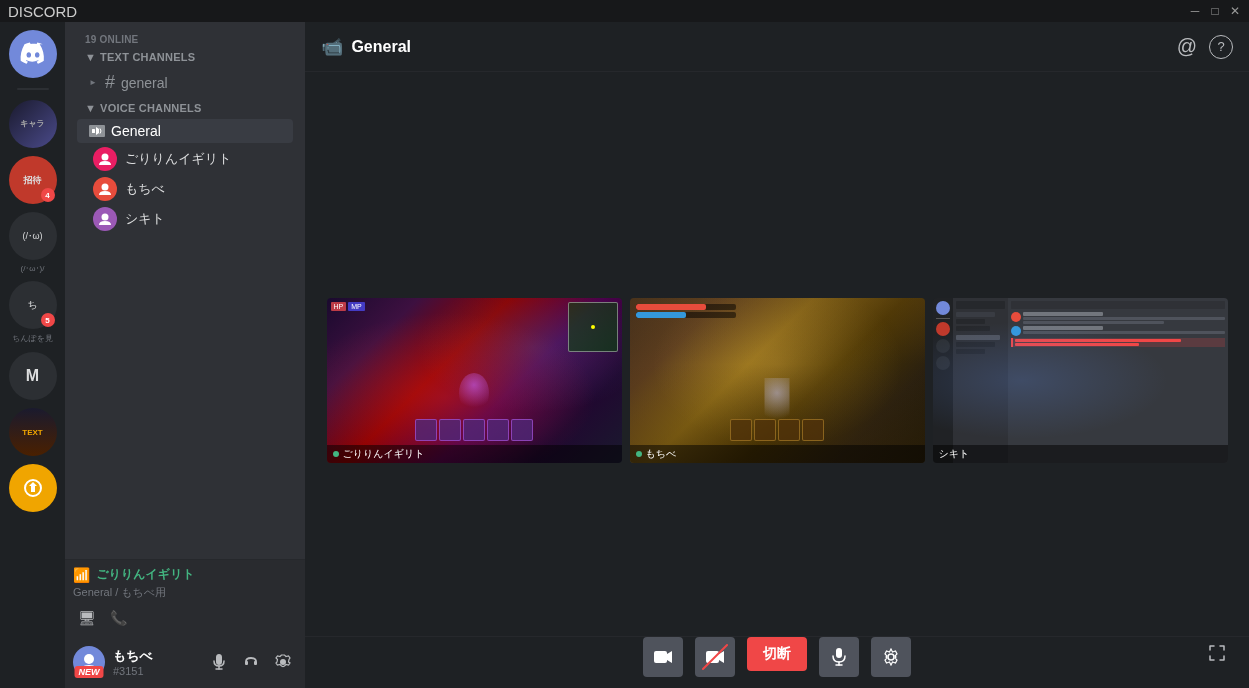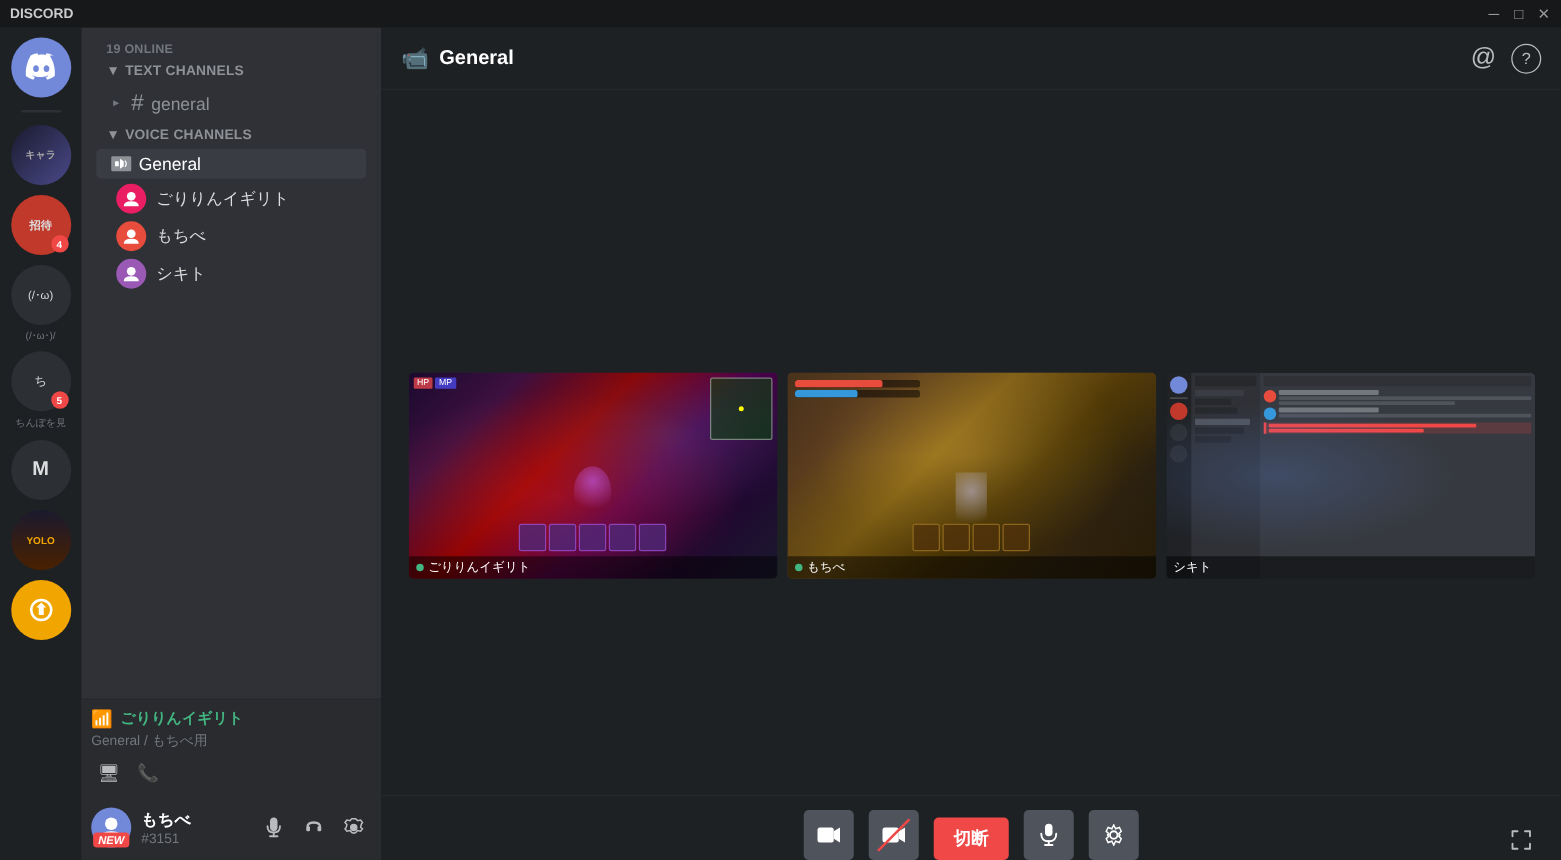--- a/index.html
+++ b/index.html
@@ -4,21 +4,21 @@
   <style>
     * { margin: 0; padding: 0; box-sizing: border-box; }
     body { width: 1249px; height: 688px; background: #1e2124; font-family: 'Whitney', 'Helvetica Neue', Helvetica, Arial, sans-serif; overflow: hidden; color: #fff; }
 
     
     .titlebar {
       position: absolute; top: 0; left: 0; width: 1249px; height: 22px;
       background: #17181a; display: flex; align-items: center; justify-content: space-between;
       padding: 0 8px; z-index: 100;
     }
-    .titlebar-title { font-size: 11px; color: #ccc; font-weight: 700; }
+    .titlebar-title { font-size: 15px; color: #ccc; font-weight: 400; }
     .titlebar-controls { display: flex; gap: 8px; }
     .titlebar-btn { width: 12px; height: 12px; font-size: 12px; color: #999; cursor: pointer; display: flex; align-items: center; justify-content: center; }
 
     
     .server-list {
       position: absolute; top: 22px; left: 0; width: 65px; height: 666px;
       background: #1e2124; display: flex; flex-direction: column; align-items: center;
       padding-top: 8px; gap: 8px; overflow-y: auto; z-index: 10;
     }
     .server-icon {
@@ -176,21 +176,21 @@
     }
     .video-overlay-green {
       width: 6px; height: 6px; border-radius: 50%; background: #43b581; margin-right: 4px;
     }
     .video-overlay-name { font-size: 10px; color: #fff; }
 
     
     .bottom-controls {
       position: absolute; bottom: 0; left: 305px; right: 0; height: 52px;
       background: #1e2124; border-top: 1px solid #26282c;
-      display: flex; align-items: flex-end; justify-content: center; gap: 12px;
+      display: flex; align-items: flex-start; justify-content: center; gap: 12px;
     }
     .ctrl-btn {
       width: 40px; height: 40px; border-radius: 50%; border: none; cursor: pointer;
       display: flex; align-items: center; justify-content: center; font-size: 18px;
     }
     .ctrl-btn.normal { background: #4f535c; color: #fff; }
     .disconnect-btn {
       background: #f04747; color: #fff; border: none; border-radius: 4px;
       padding: 8px 16px; font-size: 14px; font-weight: 600; cursor: pointer;
       display: flex; align-items: center; gap: 6px;
@@ -270,21 +270,21 @@
     <div style="position:absolute;bottom:2px;right:2px;background:#f04747;border-radius:50%;width:14px;height:14px;font-size:8px;display:flex;align-items:center;justify-content:center;font-weight:700;">5</div>
   </div>
   <div style="font-size:8px;color:#72767d;text-align:center;width:50px;margin-top:-4px;">ちんぽを見</div>
 
   <div>
     <div class="server-icon" style="background:#2c2f33; font-size:16px; font-weight:700;">M</div>
   </div>
 
   <div>
     <div class="server-icon" style="background:#2c2f33; overflow:hidden; position:relative;">
-      <div style="background: linear-gradient(180deg,#1a1a2e,#4a2000); width:100%; height:100%; display:flex; align-items:center; justify-content:center; font-size:8px; font-weight:700; color:#f0a500;">YOLO</div>
+      <div style="background: linear-gradient(180deg,#1a1a2e,#4a2000); width:100%; height:100%; display:flex; align-items:center; justify-content:center; font-size:8px; font-weight:700; color:#f0a500;">TEXT</div>
     </div>
   </div>
 
   <div>
     <div class="server-icon" style="background:#f0a500; border-radius:50%;">
       <svg width="24" height="24" viewBox="0 0 24 24" fill="#fff">
         <circle cx="12" cy="12" r="8" fill="none" stroke="#fff" stroke-width="2"></circle>
         <path d="M8 10 L12 6 L16 10 L14 10 L14 16 L10 16 L10 10 Z" fill="#fff"></path>
       </svg>
     </div>

